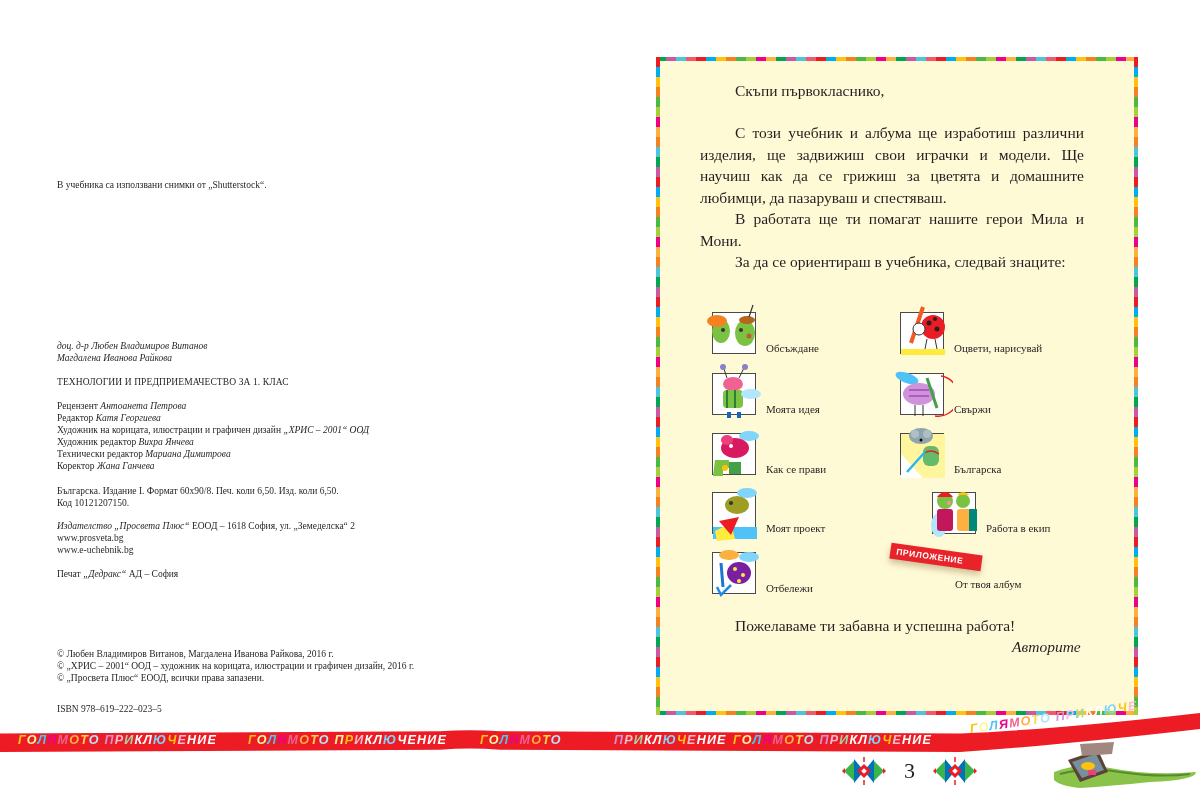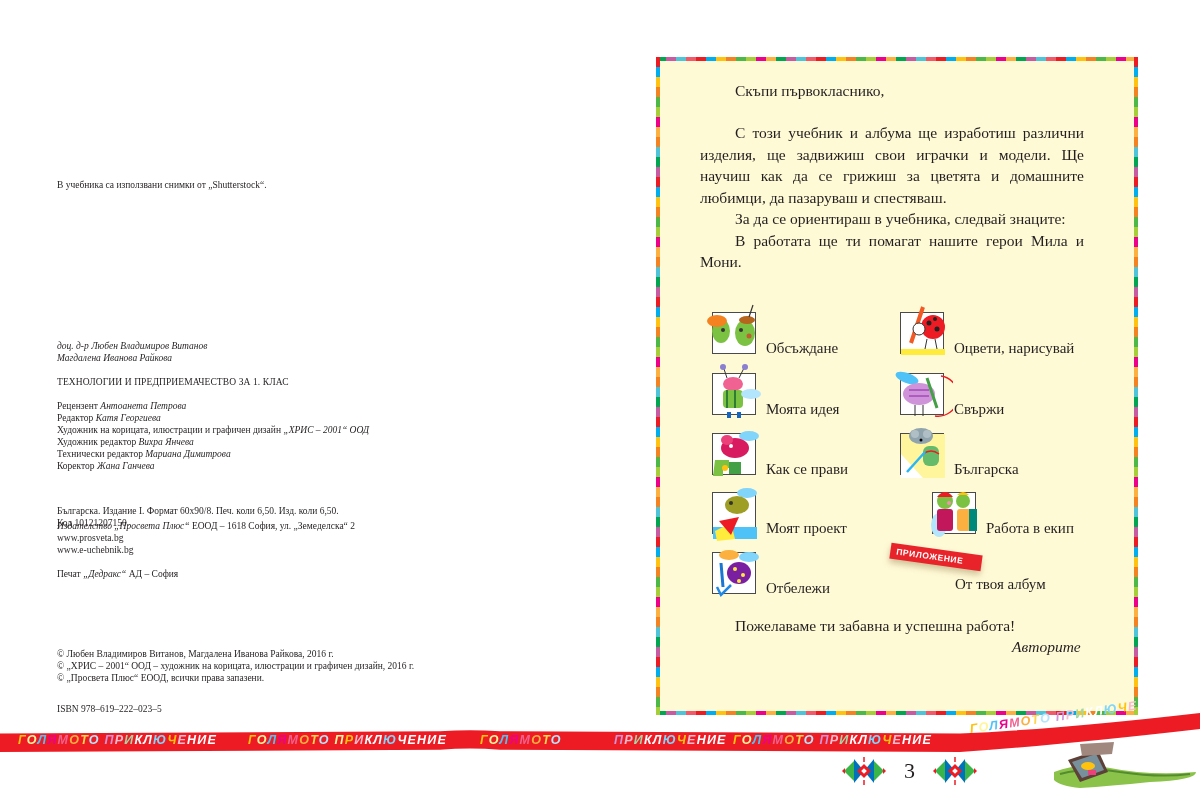--- a/index.html
+++ b/index.html
@@ -7,21 +7,21 @@
   body { position: relative; font-family: "Liberation Serif", serif; color: #231f20; }
 
   
   .left-page { position: absolute; left: 0; top: 0; width: 600px; height: 639px; text-decoration: underline; }
   .imprint-text { position: absolute; font-size: 9.5px; line-height: 12px; color: #231f20; }
   .imprint-text .it { font-style: italic; }
   .credit-note { left: 57px; top: 179px; }
   .authors { left: 57px; top: 340px; font-style: italic; }
   .book-title { left: 57px; top: 376px; letter-spacing: 0.1px; }
   .staff { left: 57px; top: 400px; }
-  .edition { left: 57px; top: 485px; margin-top: 20px; }
+  .edition { left: 57px; top: 485px; }
   .publisher { left: 57px; top: 520px; }
   .print { left: 57px; top: 568px; }
   .copyright { left: 57px; top: 648px; }
   .isbn { left: 57px; top: 703px; }
 
   
   .frame {
     position: absolute; left: 656px; top: 57px; width: 482px; height: 658px;
     background: #fffad6;
   }
@@ -53,21 +53,21 @@
   }
   .body-text p { text-indent: 35px; }
 
   
   .legend-item { position: absolute; display: flex; align-items: flex-end; }
   .legend-icon {
     width: 44px; height: 42px; background: #fff; border: 1.5px solid #4a4a4a;
     position: relative; overflow: visible; margin-right: 10px;
   }
   .legend-icon svg { position: absolute; left: -8px; top: -10px; width: 60px; height: 58px; }
-  .legend-label { font-size: 15px; line-height: 16px; margin-bottom: -2px; }
+  .legend-label { font-size: 11px; line-height: 16px; margin-bottom: -2px; }
 
   .wish { position: absolute; left: 735px; top: 617px; font-size: 15.5px; }
   .signature { position: absolute; left: 1012px; top: 638px; font-size: 15.5px; font-style: italic; }
 
   .appendix-tag {
     position: absolute; left: 890px; top: 549px; width: 92px; height: 16px;
     background: #e8232a; color: #fff; font-family: "Liberation Sans", sans-serif;
     font-weight: bold; font-size: 8.5px; letter-spacing: 0.6px;
     transform: rotate(8deg); display: flex; align-items: center; padding-left: 6px;
     box-shadow: 0 4px 6px rgba(120,90,40,0.35);
@@ -138,22 +138,22 @@
   <div class="frame-border top stripe-h"></div>
   <div class="frame-border bottom stripe-h"></div>
   <div class="frame-border left stripe-v"></div>
   <div class="frame-border right stripe-v"></div>
 </div>
 
 <div class="letter greeting">Скъпи първокласнико,</div>
 
 <div class="body-text">
   <p>С този учебник и албума ще изработиш различни изделия, ще задвижиш свои играчки и модели. Ще научиш как да се грижиш за цветята и домашните любимци, да пазаруваш и спестяваш.</p>
+  <p>В работата ще ти помагат нашите герои Мила и Мони.</p>
   <p>За да се ориентираш в учебника, следвай знаците:</p>
-  <p>В работата ще ти помагат нашите герои Мила и Мони.</p>
 </div>
 
 <div class="legend-item" style="left:712px; top:312px;">
   <div class="legend-icon">
     <svg viewBox="0 0 60 58">
         <ellipse cx="16" cy="28" rx="9" ry="12" fill="#7cc242"></ellipse>
         <ellipse cx="12" cy="18" rx="10" ry="6" fill="#f58220"></ellipse>
         <ellipse cx="40" cy="30" rx="10" ry="13" fill="#7cc242"></ellipse>
         <ellipse cx="42" cy="17" rx="8" ry="4" fill="#b5651d"></ellipse>
         <line x1="44" y1="14" x2="48" y2="2" stroke="#333" stroke-width="1.2"></line>

